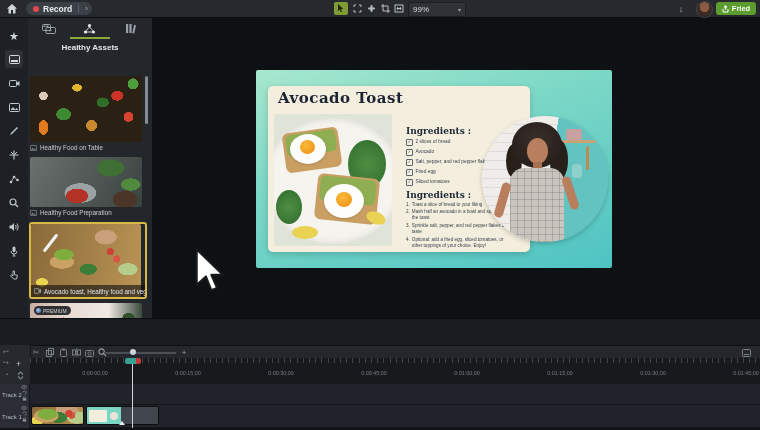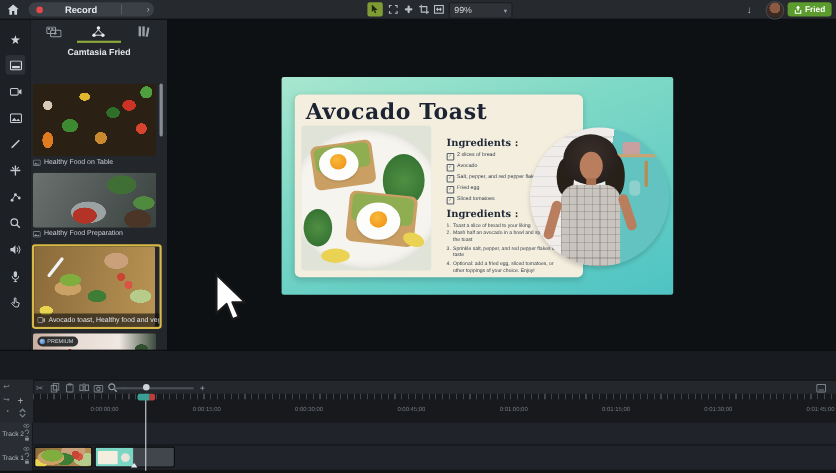--- a/index.html
+++ b/index.html
@@ -5,21 +5,21 @@
   html,body{margin:0;padding:0;background:#000;}
   #app{position:relative;width:760px;height:430px;overflow:hidden;
        font-family:"Liberation Sans",sans-serif;background:#0e1114;color:#c9ced4;
        -webkit-font-smoothing:antialiased;}
   .abs{position:absolute;}
   .flex{display:flex;align-items:center;}
   svg{display:block;}
 
   
   .topbar{left:0;top:0;width:760px;height:17px;background:#26292e;border-bottom:1px solid #0b0d0f;}
-  .record-pill{left:26px;top:2px;height:13px;background:#3b4046;border-radius:7px;padding:0 4px 0 7px;gap:20px;}
+  .record-pill{left:26px;top:2px;height:13px;background:#3b4046;border-radius:7px;padding:0 4px 0 7px;gap:4px;}
   .record-dot{width:6px;height:6px;border-radius:50%;background:#e5484d;}
   .record-label{font-size:8.5px;color:#e8ebee;font-weight:bold;}
   .record-sep{width:1px;height:9px;background:#565c63;margin:0 2px;}
   .chev{color:#aab0b6;font-size:8px;}
   .tool-active{left:334px;top:2px;width:14px;height:13px;background:#7e9c33;border-radius:2px;display:flex;align-items:center;justify-content:center;}
   .mini-ic{width:14px;height:13px;display:flex;align-items:center;justify-content:center;color:#b8bec5;}
   .zoom-select{left:408px;top:2px;width:48px;height:13px;background:#2f3338;border:1px solid #1b1e22;border-radius:2px;
                font-size:8px;color:#d5d9dd;padding:0 4px;justify-content:space-between;}
   .avatar{left:696px;top:1px;width:15px;height:15px;border-radius:50%;
           background:radial-gradient(circle at 50% 35%,#8a5a42 0 40%,#3a2a22 41% 70%,#202226 71%);border:1px solid #45494f;}
@@ -85,21 +85,21 @@
     radial-gradient(6px 6px at 30% 55%,#cc3327 0 60%,transparent 62%),
     radial-gradient(10px 8px at 88% 45%,#2f4f2f 0 60%,transparent 62%),
     radial-gradient(8px 8px at 62% 60%,#6fae4f 0 60%,transparent 62%),
     linear-gradient(90deg,#c9aFA0,#e8dcd4 35%,#f0e8e2 70%,#3a4a3a 100%);}
 
   
   .canvas{left:152px;top:18px;width:608px;height:300px;background:#0e1114;}
   .slide{position:absolute;left:104px;top:52px;width:356px;height:198px;border-radius:2px;overflow:hidden;
          background:linear-gradient(160deg,#a8e7cf 0%,#7fd9c6 35%,#4ec3c3 100%);}
   .card{position:absolute;left:12px;top:16px;width:262px;height:166px;background:#f4eede;border-radius:5px;box-shadow:0 2px 6px rgba(0,0,0,.18);}
-  .slide-title{position:absolute;left:10px;top:3px;font-family:"DejaVu Serif",serif;font-weight:bold;font-size:20px;color:#1c2433;letter-spacing:.5px;}
+  .slide-title{position:absolute;left:10px;top:3px;font-family:"DejaVu Serif",serif;font-weight:bold;font-size:15px;color:#1c2433;letter-spacing:.5px;}
   .recipe-head{font-family:"DejaVu Serif",serif;font-weight:bold;font-size:9px;color:#1f2938;}
   .ing-list{margin:3px 0 0 0;padding:0;list-style:none;}
   .ing-list li{display:flex;align-items:flex-start;gap:3px;margin-bottom:3.5px;font-size:4.8px;color:#3a434e;}
   .cb{width:4.5px;height:4.5px;border:0.6px solid #5a646e;border-radius:1px;flex:none;font-size:3.8px;line-height:4.5px;text-align:center;color:#3a434e;}
   .ins-list{margin:2px 0 0 0;padding:0;list-style:none;counter-reset:n;width:106px;}
   .ins-list li{counter-increment:n;font-size:4.6px;line-height:1.4;color:#3a434e;display:flex;gap:2px;margin-bottom:1px;}
   .ins-list li::before{content:counter(n) ".";flex:none;}
 
   .photo{position:absolute;left:6px;top:28px;width:118px;height:132px;border-radius:3px;overflow:hidden;background:#dfe3d8;}
   .plate{position:absolute;left:-10px;top:4px;width:138px;height:126px;border-radius:50%;background:#f6f4ef;box-shadow:inset 0 0 8px rgba(0,0,0,.12);}
@@ -307,21 +307,21 @@
     </div>
     <div class="tab" style="left:82px;">
       <svg width="11" height="11" viewBox="0 0 11 11">
           <rect x="1" y="1" width="2.2" height="9" fill="#9aa0a7"></rect>
           <rect x="4.4" y="1" width="2.2" height="9" fill="#9aa0a7"></rect>
           <rect x="8.2" y="1.8" width="2" height="8.6" transform="rotate(12 9 6)" fill="#9aa0a7"></rect>
         </svg>
     </div>
     <div class="tab-underline"></div>
 
-    <div class="panel-title">Camtasia Fried</div>
+    <div class="panel-title">Healthy Assets</div>
 
 
     <div class="scrollbar"></div>
 
     <div class="thumb" style="top:58px;">
       <div class="thumb-img art-table"></div>
       <div class="thumb-label">
         <svg width="7" height="6" viewBox="0 0 11 9">
             <rect x="0.5" y="0.5" width="10" height="8" rx="1" fill="none" stroke="#9aa0a7"></rect>
             <path d="M1.5,7 L4,4 L6,6.5 L7.5,5 L9.5,7 Z" fill="#9aa0a7"></path>

